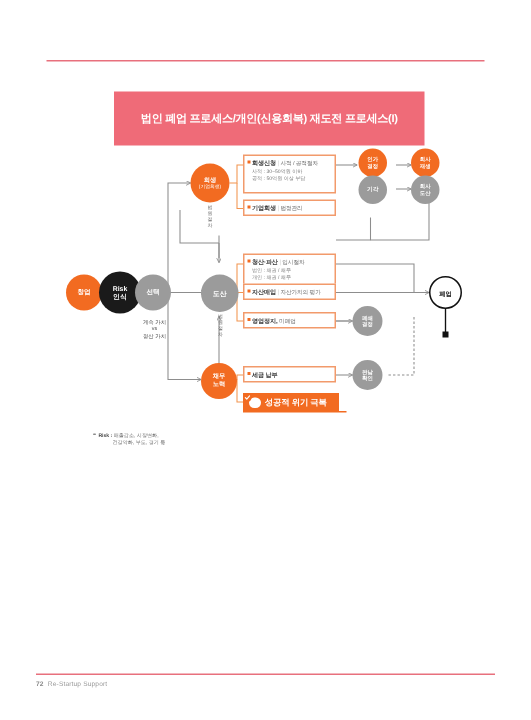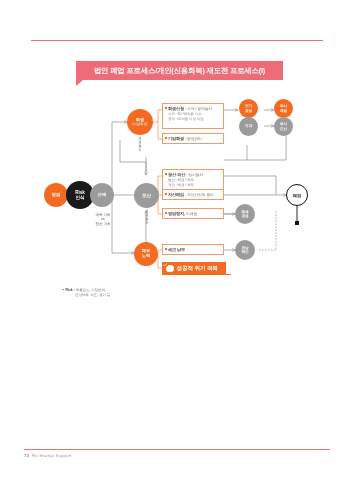--- a/index.html
+++ b/index.html
@@ -31,21 +31,21 @@
     height: 1px;
     background: #e8707d;
   }
 
   
   .title-banner {
     position: absolute;
     left: 76px;
     top: 61px;
     width: 207px;
-    height: 19px;
+    height: 36px;
     background: #ef6b78;
     display: flex;
     align-items: center;
     justify-content: center;
   }
   .title-banner .title-text {
     color: #ffffff;
     font-size: 7.4px;
     font-weight: bold;
     letter-spacing: -0.2px;

